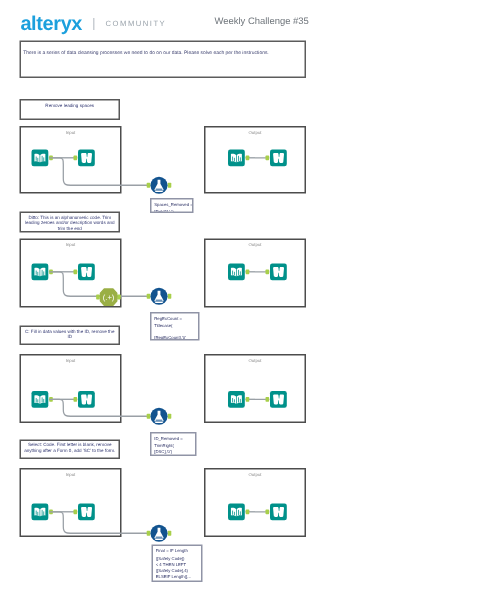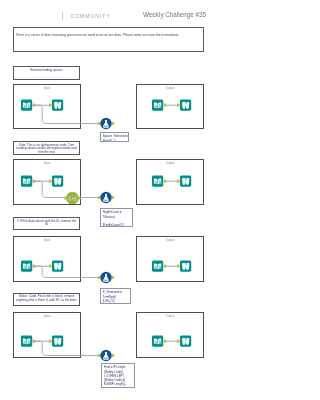--- a/index.html
+++ b/index.html
@@ -30,20 +30,21 @@
   .tline { font-size:2.85px; color:#2a2f63; line-height:1.52; white-space:nowrap;
            display:block; text-align:left; min-height:4.3px; }
 
   svg.layer { position:absolute; left:0; top:0; width:223px; height:400px; pointer-events:none; z-index:4; }
 </style>
 </head>
 <body>
 
 <div class="page">
   <div class="header">
+    <div class="logo">alteryx</div>
     <div class="divider"></div>
     <div class="community">COMMUNITY</div>
     <div class="wtitle">Weekly Challenge #35</div>
   </div>
   <div class="obox" style="left:13px;top:27px;width:191px;height:25px">
     <div class="intro-txt">There is a series of data cleansing processes we need to do on our data. Please solve each per the instructions.</div>
   </div>
   <div class="note" style="left:13px;top:66px;width:67px;height:14px">
       <span>Remove leading spaces</span>
     </div>

